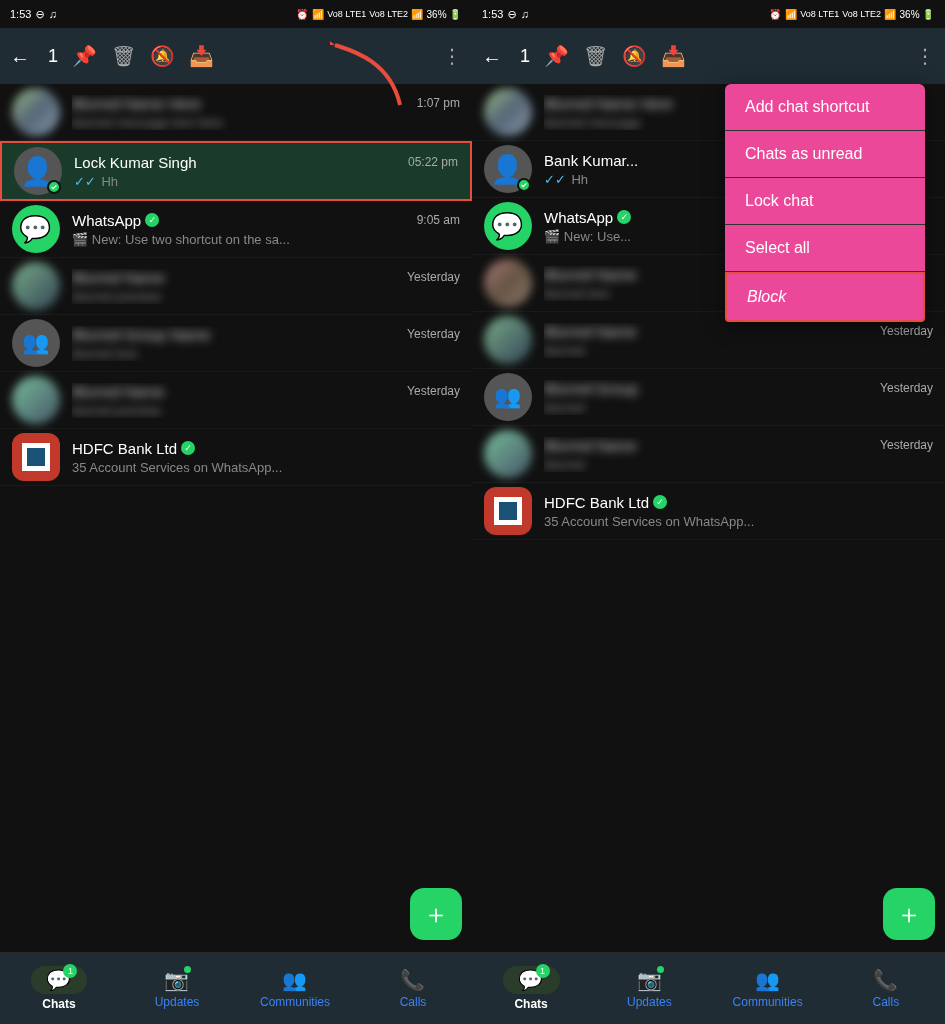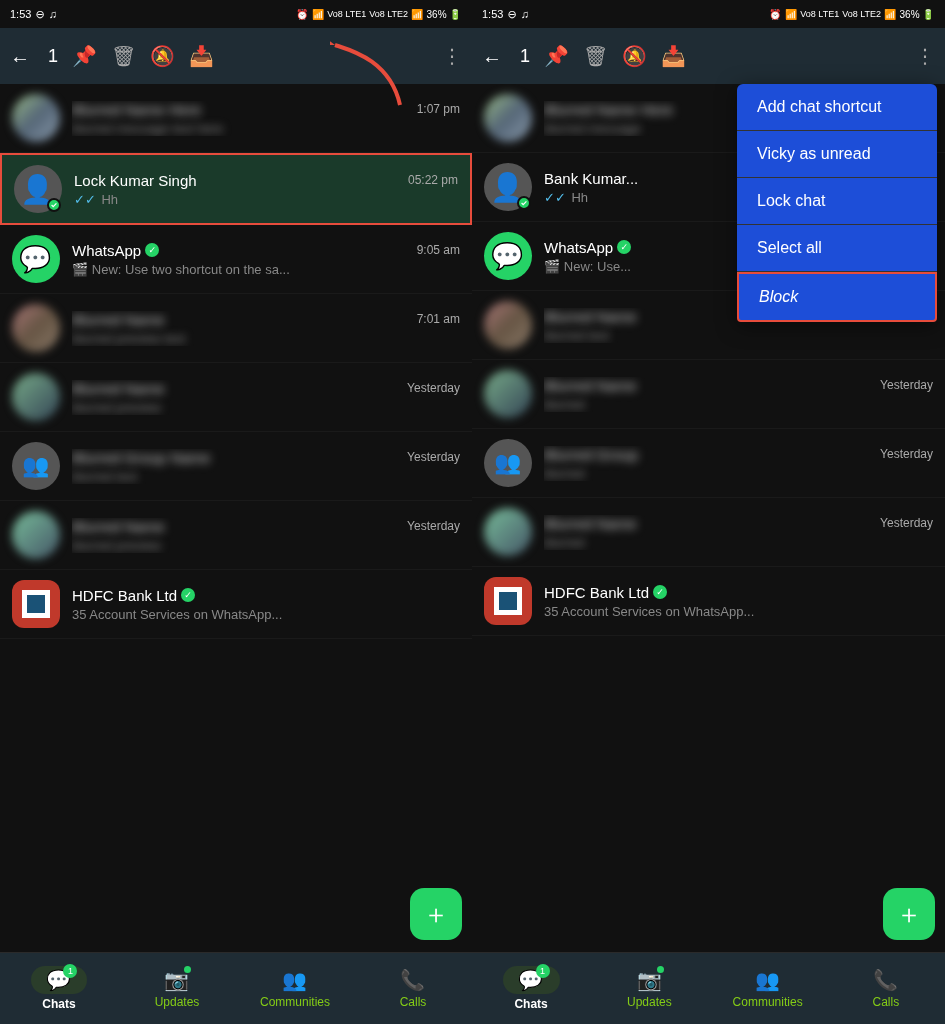--- a/index.html
+++ b/index.html
@@ -66,21 +66,21 @@
     
     .chat-list {
       flex: 1;
       overflow: hidden;
       background: #111;
     }
 
     .chat-item {
       display: flex;
       align-items: center;
-      padding: 10px 12px;
+      padding: 4px 12px;
       border-bottom: 1px solid #1a1a1a;
       cursor: pointer;
       position: relative;
       background: transparent;
     }
     .chat-item.selected {
       background: #1a3a2a;
       border: 2px solid #e74c3c;
     }
 
@@ -185,21 +185,21 @@
       padding: 8px 0;
     }
     .nav-item.active .nav-label { color: #fff; }
     .nav-item.active .nav-icon-wrap {
       background: #2a3d2a;
       border-radius: 16px;
       padding: 2px 16px;
     }
     .nav-label {
       font-size: 12px;
-      color: #84cc16;
+      color: #3b82f6;
     }
     .nav-icon {
       font-size: 20px;
       color: #aaa;
       position: relative;
     }
     .nav-item.active .nav-icon { color: #fff; }
     .nav-badge {
       position: absolute;
       top: -4px;
@@ -221,22 +221,22 @@
       background: #25d366;
       border-radius: 50%;
       width: 7px;
       height: 7px;
     }
 
     
     .dropdown-menu {
       position: absolute;
       top: 84px;
-      right: 8px;
-      background: #1d4ed8;
+      right: 20px;
+      background: #ec4899;
       border-radius: 6px;
       min-width: 200px;
       z-index: 100;
       box-shadow: 0 4px 20px rgba(0,0,0,0.5);
     }
     .dropdown-item {
       padding: 14px 20px;
       font-size: 16px;
       color: #fff;
       cursor: pointer;
@@ -422,30 +422,20 @@
       </div>
       <div class="chat-info">
         <div class="chat-name-row">
           <span class="chat-name">WhatsApp <span class="verified-badge">✓</span></span>
           <span class="chat-time">9:05 am</span>
         </div>
         <div class="chat-preview">🎬 New: Use two shortcut on the sa...</div>
       </div>
     </div>
 
-    <div class="chat-item">
-      <div class="blurred-img2"></div>
-      <div class="chat-info">
-        <div class="chat-name-row">
-          <span class="chat-name blurred">Blurred Name</span>
-          <span class="chat-time">7:01 am</span>
-        </div>
-        <div class="chat-preview blurred">blurred preview text</div>
-      </div>
-    </div>
 
     <div class="chat-item">
       <div class="blurred-img3"></div>
       <div class="chat-info">
         <div class="chat-name-row">
           <span class="chat-name blurred">Blurred Name</span>
           <span class="chat-time">Yesterday</span>
         </div>
         <div class="chat-preview blurred">blurred preview</div>
       </div>
@@ -548,21 +538,21 @@
     <span class="toolbar-icon">📌</span>
     <span class="toolbar-icon">🗑</span>
     <span class="toolbar-icon">🔕</span>
     <span class="toolbar-icon">📥</span>
     <span class="toolbar-spacer"></span>
     <span class="toolbar-icon">⋮</span>
   </div>
 
   <div class="dropdown-menu">
     <div class="dropdown-item">Add chat shortcut</div>
-    <div class="dropdown-item">Vicky as unread</div>
+    <div class="dropdown-item">Chats as unread</div>
     <div class="dropdown-item">Lock chat</div>
     <div class="dropdown-item">Select all</div>
     <div class="dropdown-item block-item" style="color:#fff; font-weight:500;font-style:italic;">Block</div>
   </div>
 
   <div class="chat-list">
 
     <div class="chat-item">
       <div class="blurred-img"></div>
       <div class="chat-info">

